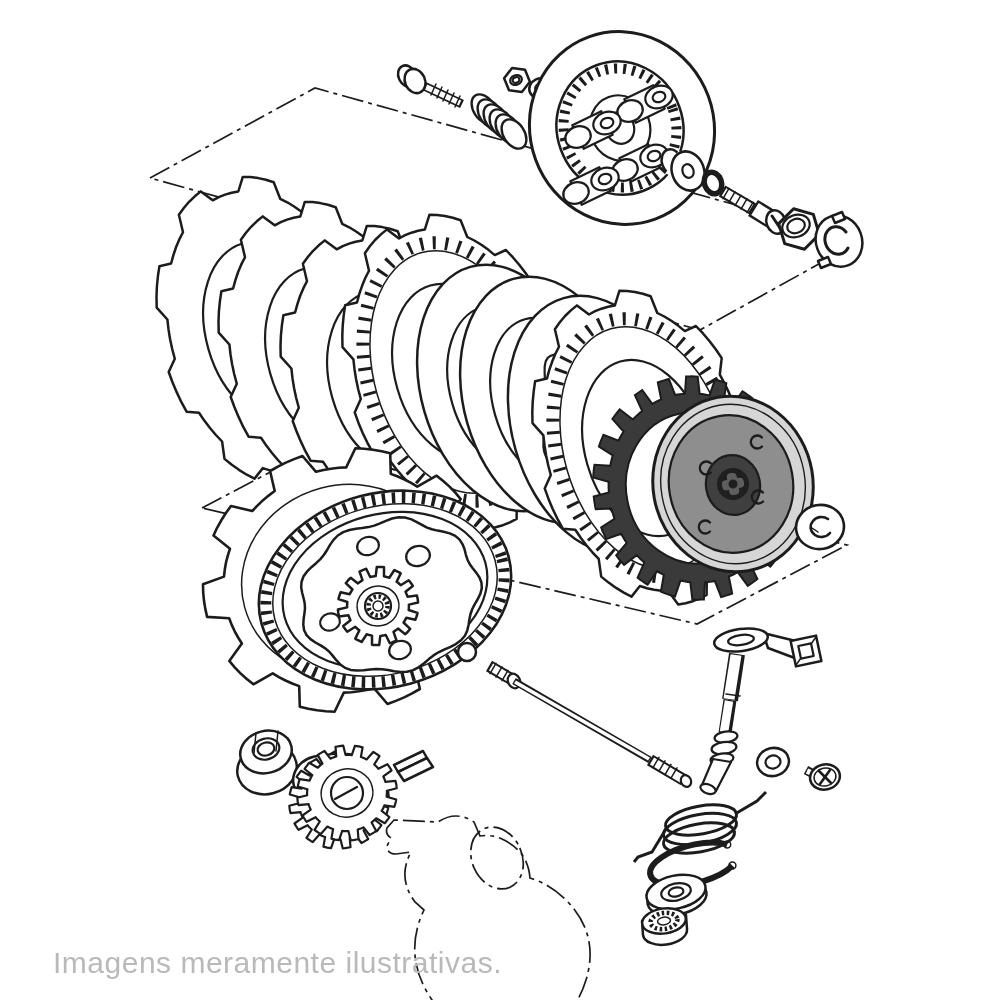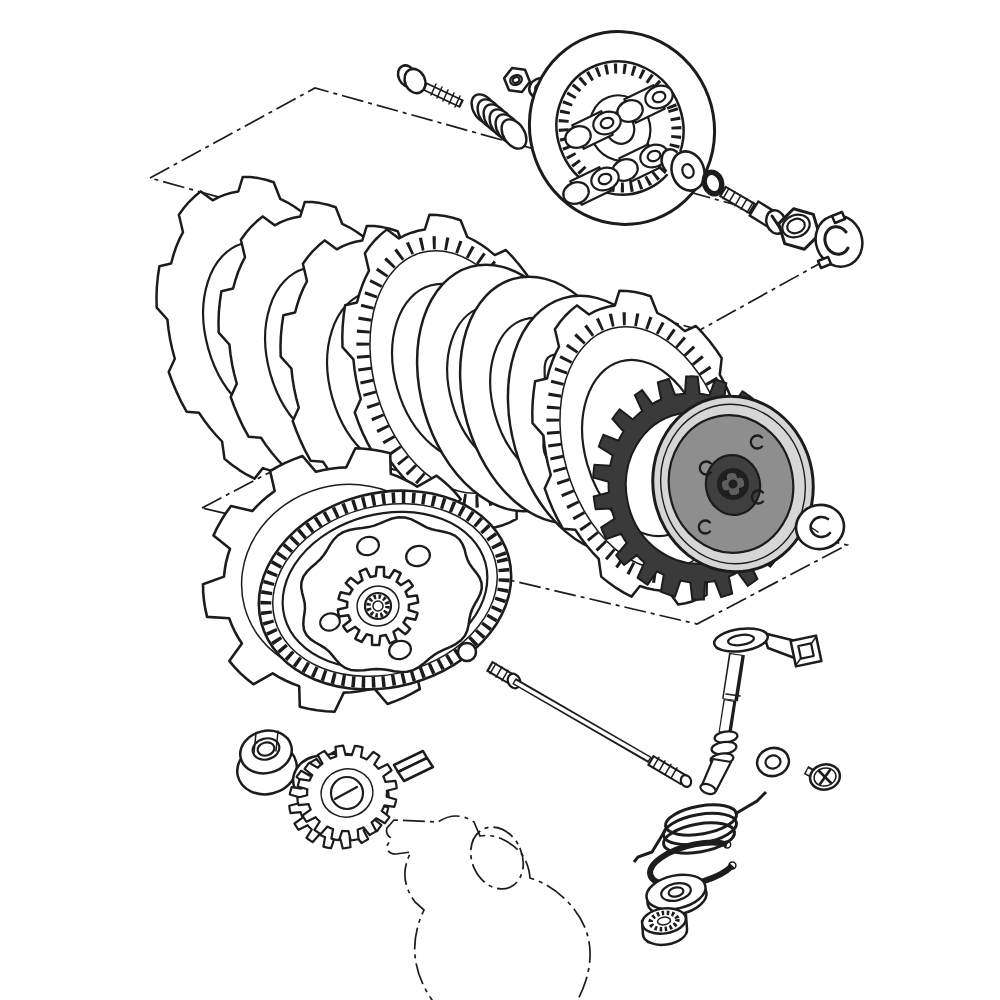--- a/index.html
+++ b/index.html
@@ -319,13 +319,14 @@
     <circle class="ln" cx="347" cy="793" r="16"></circle>
     <line class="ln" x1="335" y1="799" x2="357" y2="787"></line>
   </g>
   <g>
     <path class="wt" d="M398,772 L427,758 L423,751 L394,765 Z"></path>
     <path class="wt" d="M398,772 L427,758 L433,767 L404,781 Z"></path>
   </g>
 
 </svg>
 
+<div class="caption">Imagens meramente ilustrativas.</div>
 </div>
 
 </body></html>

